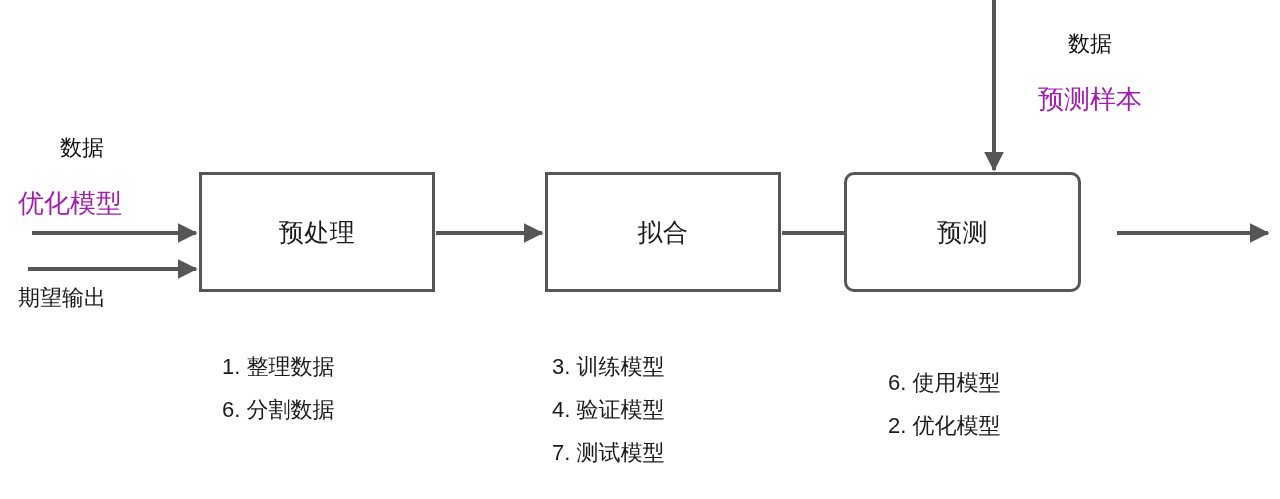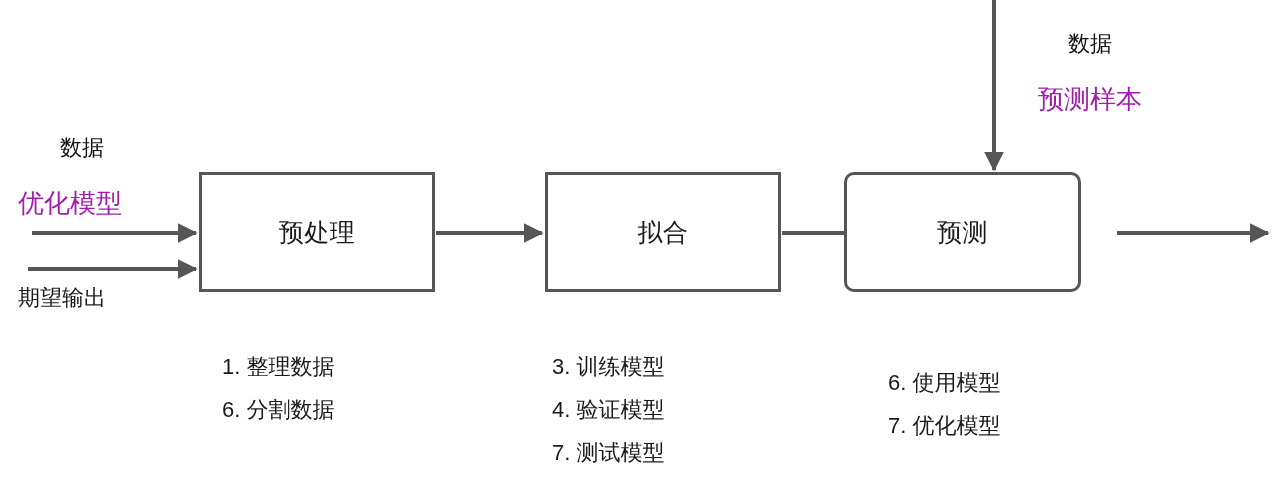--- a/index.html
+++ b/index.html
@@ -145,16 +145,16 @@
   </div>
 
   <div class="steps" style="left:552px; top:356px;">
     <div class="step-item">3. 训练模型</div>
     <div class="step-item">4. 验证模型</div>
     <div class="step-item">7. 测试模型</div>
   </div>
 
   <div class="steps" style="left:888px; top:372px;">
     <div class="step-item">6. 使用模型</div>
-    <div class="step-item">7. 优化模型</div>
+    <div class="step-item">2. 优化模型</div>
   </div>
 
 </div>
 
 </body></html>

